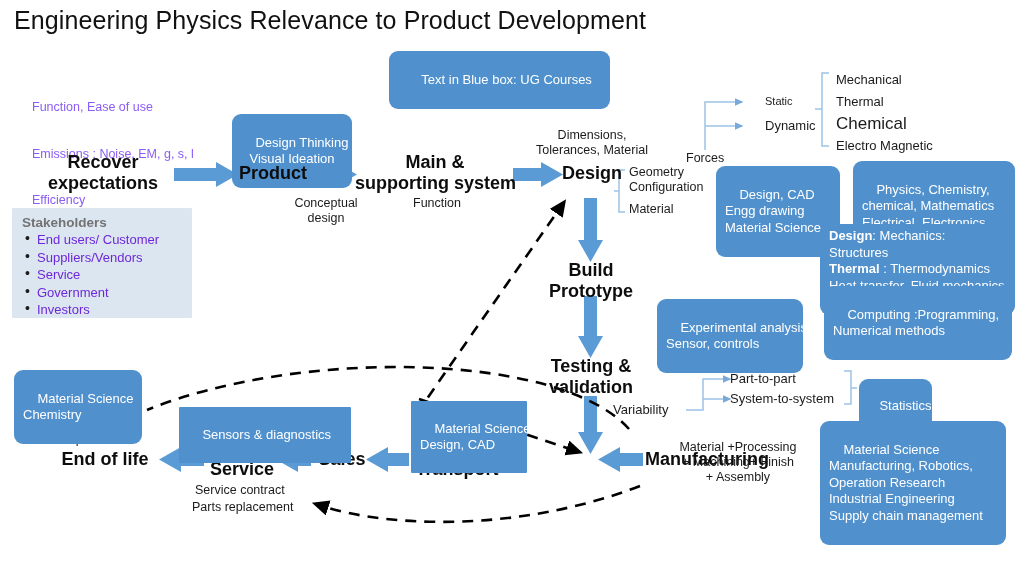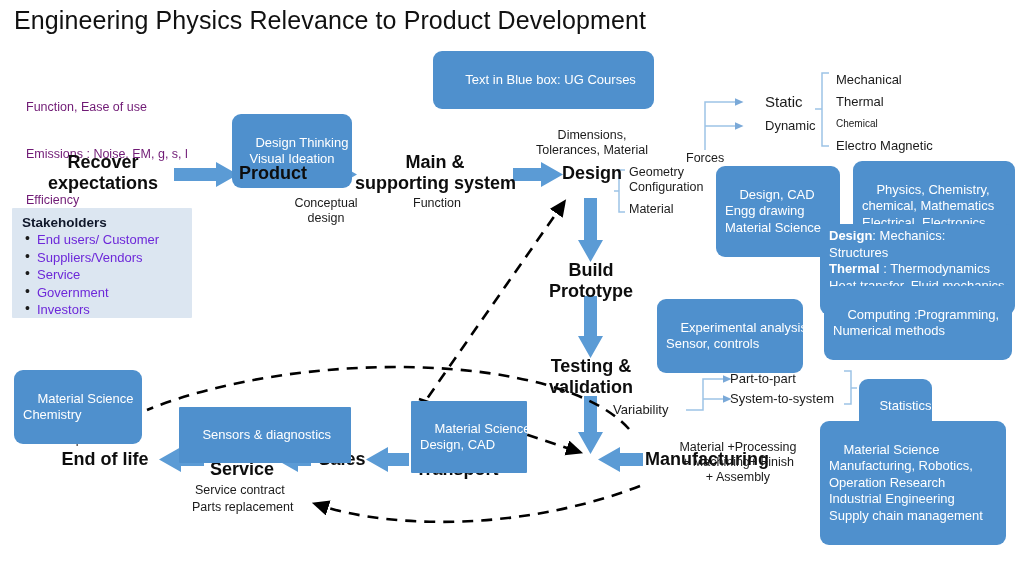--- a/index.html
+++ b/index.html
@@ -12,42 +12,42 @@
   #stage{position:absolute;left:0;top:0;width:1024px;height:576px;padding-left:31px;}
   .abs{position:absolute;}
   svg#wires{position:absolute;left:0;top:0;width:1024px;height:576px;pointer-events:none;}
 
   .title{
     left:14px;top:6px;font-size:25px;font-weight:400;letter-spacing:.1px;
     color:#111;white-space:nowrap;
   }
 
   
-  .txt{font-size:12.5px;line-height:15.5px;color:#701a75;white-space:pre;}
+  .txt{font-size:12.5px;line-height:15.5px;color:#8b5cf6;white-space:pre;margin-left:6px;}
   .node{font-size:18px;font-weight:bold;color:#0d0d0d;line-height:21px;text-align:center;white-space:pre;}
   .sub{font-size:12.5px;line-height:15px;color:#1b1b1b;text-align:center;white-space:pre;}
   .small{font-size:12.5px;line-height:15px;color:#1b1b1b;white-space:pre;}
 
   
   .bluebox{
     background:#4f90cd;color:#ffffff;border-radius:9px;
     font-size:13px;line-height:16.5px;padding:4px 9px;white-space:pre;
     box-sizing:border-box;
   }
   .bluebox.sq{border-radius:1px;}
   .bluebox b{font-weight:bold;color:#ffffff;}
   .greenbox{
     background:#6aa84f;color:#f2f7ef;border-radius:1px;
     font-size:13.5px;line-height:17px;padding:5px 10px;text-align:center;white-space:pre;
     box-sizing:border-box;
   }
   .panel{
     background:#dce6f1;border-radius:1px;padding:7px 10px 9px 10px;box-sizing:border-box;
   }
-  .panel .ph{font-size:13.5px;font-weight:bold;color:#0f172a;margin:0 0 1px 0;}
+  .panel .ph{font-size:13.5px;font-weight:bold;color:#737373;margin:0 0 1px 0;}
   .panel ul{margin:0;padding:0 0 0 15px;list-style:none;}
   .panel li{font-size:13px;line-height:17.5px;color:#6d28d9;position:relative;white-space:pre;}
   .panel li:before{content:"\2022";position:absolute;left:-12px;top:-1px;font-size:14px;color:#1b1b1b;}
 </style>
 </head>
 <body>
 
 <div id="stage">
 
   <svg id="wires" viewBox="0 0 1024 576">
@@ -111,21 +111,21 @@
       <path d="M419,399 L573,450" marker-end="url(#ahd)"></path>
 
       <path d="M629,429 C560,352 300,348 147,410"></path>
 
       <path d="M640,486 C520,532 390,528 322,506" marker-end="url(#ahd)"></path>
     </g>
   </svg>
 
   <div class="abs title">Engineering Physics Relevance to Product Development</div>
 
-  <div class="abs bluebox" style="left:389px;top:51px;width:221px;text-align:center;margin-left:44px;">
+  <div class="abs bluebox" style="left:389px;top:51px;width:221px;text-align:center;">
     <span>Text in Blue box: UG Courses</span>
   </div>
 
   <div class="abs txt" style="left:26px;top:69px;">
     <div>Function, Ease of use</div>
     <div>Emissions : Noise, EM, g, s, l</div>
     <div>Efficiency</div>
     <div>Cost, Life, Serviceability</div>
     <div>Aesthetics</div>
   </div>
@@ -163,26 +163,26 @@
       <li>End users/ Customer</li>
       <li>Suppliers/Vendors</li>
       <li>Service</li>
       <li>Government</li>
       <li>Investors</li>
     </ul>
   </div>
 
 
   <div class="abs small" style="left:686px;top:151px;">Forces</div>
-  <div class="abs small" style="left:765px;top:94px;font-size:15px;">Static</div>
+  <div class="abs small" style="left:765px;top:94px;font-size:11px;">Static</div>
   <div class="abs small" style="left:765px;top:118px;font-size:13px;">Dynamic</div>
 
   <div class="abs small" style="left:836px;top:72px;font-size:13px;">Mechanical</div>
   <div class="abs small" style="left:836px;top:94px;font-size:13px;">Thermal</div>
-  <div class="abs small" style="left:836px;top:116px;font-size:10px;">Chemical</div>
+  <div class="abs small" style="left:836px;top:116px;font-size:17px;">Chemical</div>
   <div class="abs small" style="left:836px;top:138px;font-size:13px;">Electro Magnetic</div>
 
   <div class="abs bluebox" style="left:716px;top:166px;width:124px;">
     <span>Design, CAD
 Engg drawing
 Material Science</span>
   </div>
 
   <div class="abs bluebox" style="left:853px;top:161px;width:162px;">
     <span>Physics, Chemistry,

